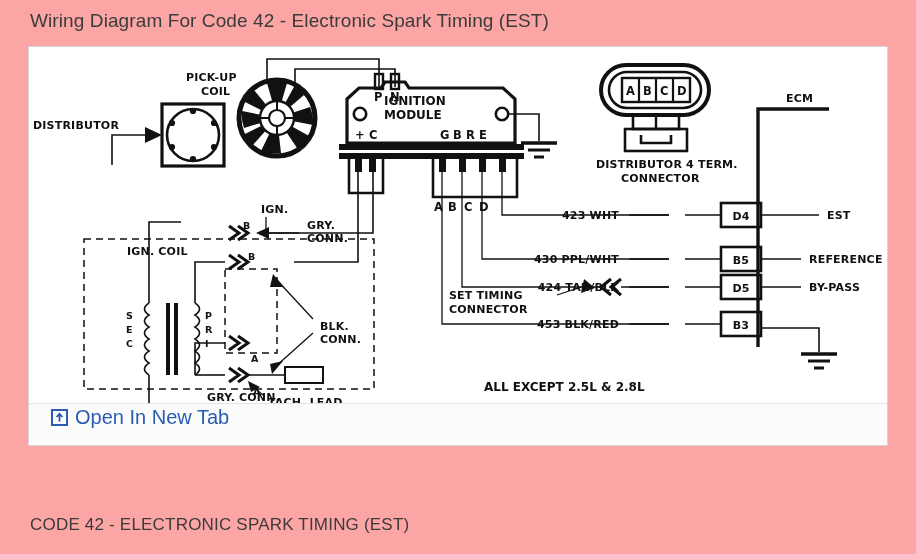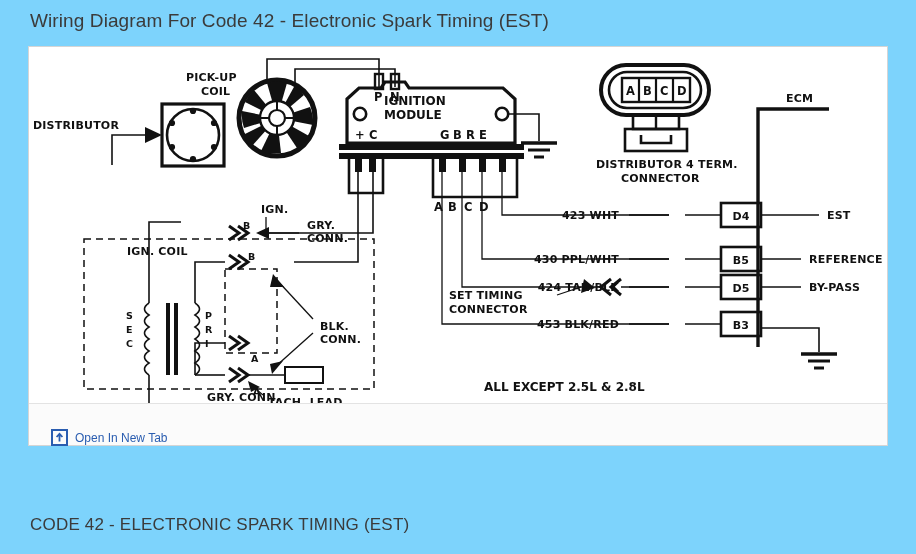--- a/index.html
+++ b/index.html
@@ -5,21 +5,21 @@
 <style>
   * { box-sizing: border-box; }
   html, body {
     margin: 0; padding: 0;
     background: #ffffff;
     font-family: "Liberation Sans", sans-serif;
   }
   #page {
     position: relative;
     width: 916px; height: 554px;
-    background: #7dd3fc;
+    background: #fca5a5;
     overflow: hidden;
   }
   #page-title {
     position: absolute;
     left: 30px; top: 10px;
     font-size: 19px;
     color: #3b3b3b;
     letter-spacing: .1px;
     white-space: nowrap;
   }
@@ -41,24 +41,24 @@
   #diagram-svg { display: block; }
   #toolbar {
     position: absolute;
     left: 0; right: 0; bottom: 0;
     height: 42px;
     background: #fbfbfb;
     border-top: 1px solid #e3e3e3;
   }
   .tool-link {
     position: absolute;
-    top: 25px;
+    top: 2px;
     display: flex; align-items: center; gap: 7px;
     color: #2a5db0;
-    font-size: 12px;
+    font-size: 20px;
     cursor: pointer;
     text-decoration: none;
   }
   #open-new-tab { left: 22px; }
   #zoom-print { right: 16px; }
   .tool-icon { display: inline-block; line-height: 0; }
   #bottom-caption {
     position: absolute;
     left: 30px; top: 515px;
     font-size: 17px;

